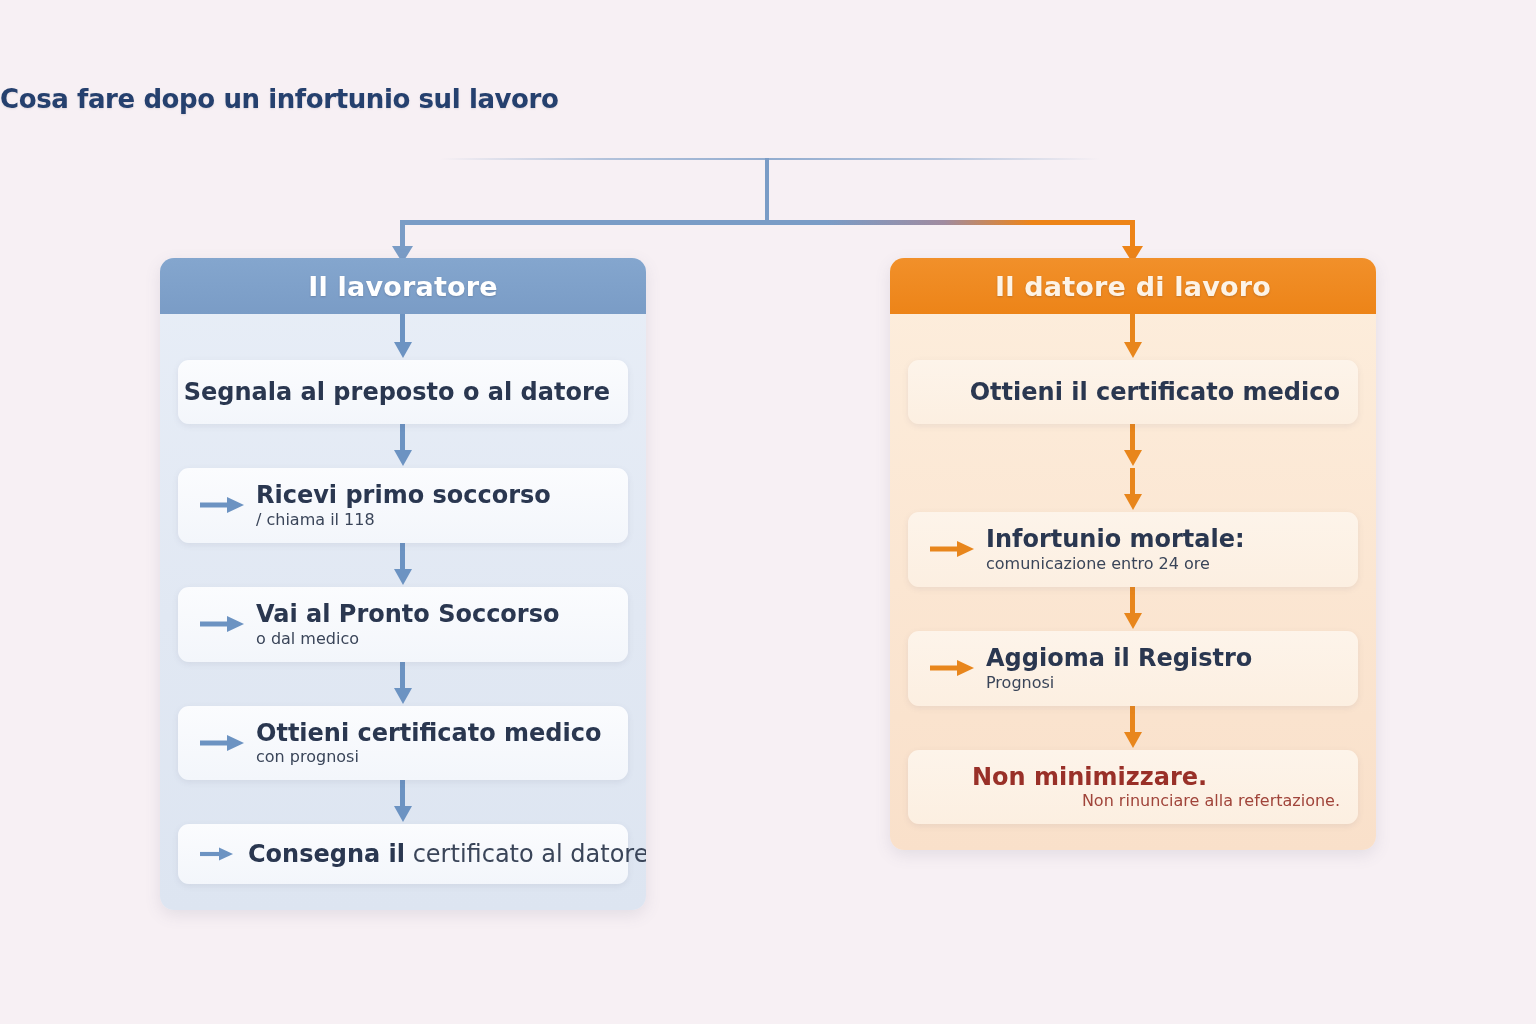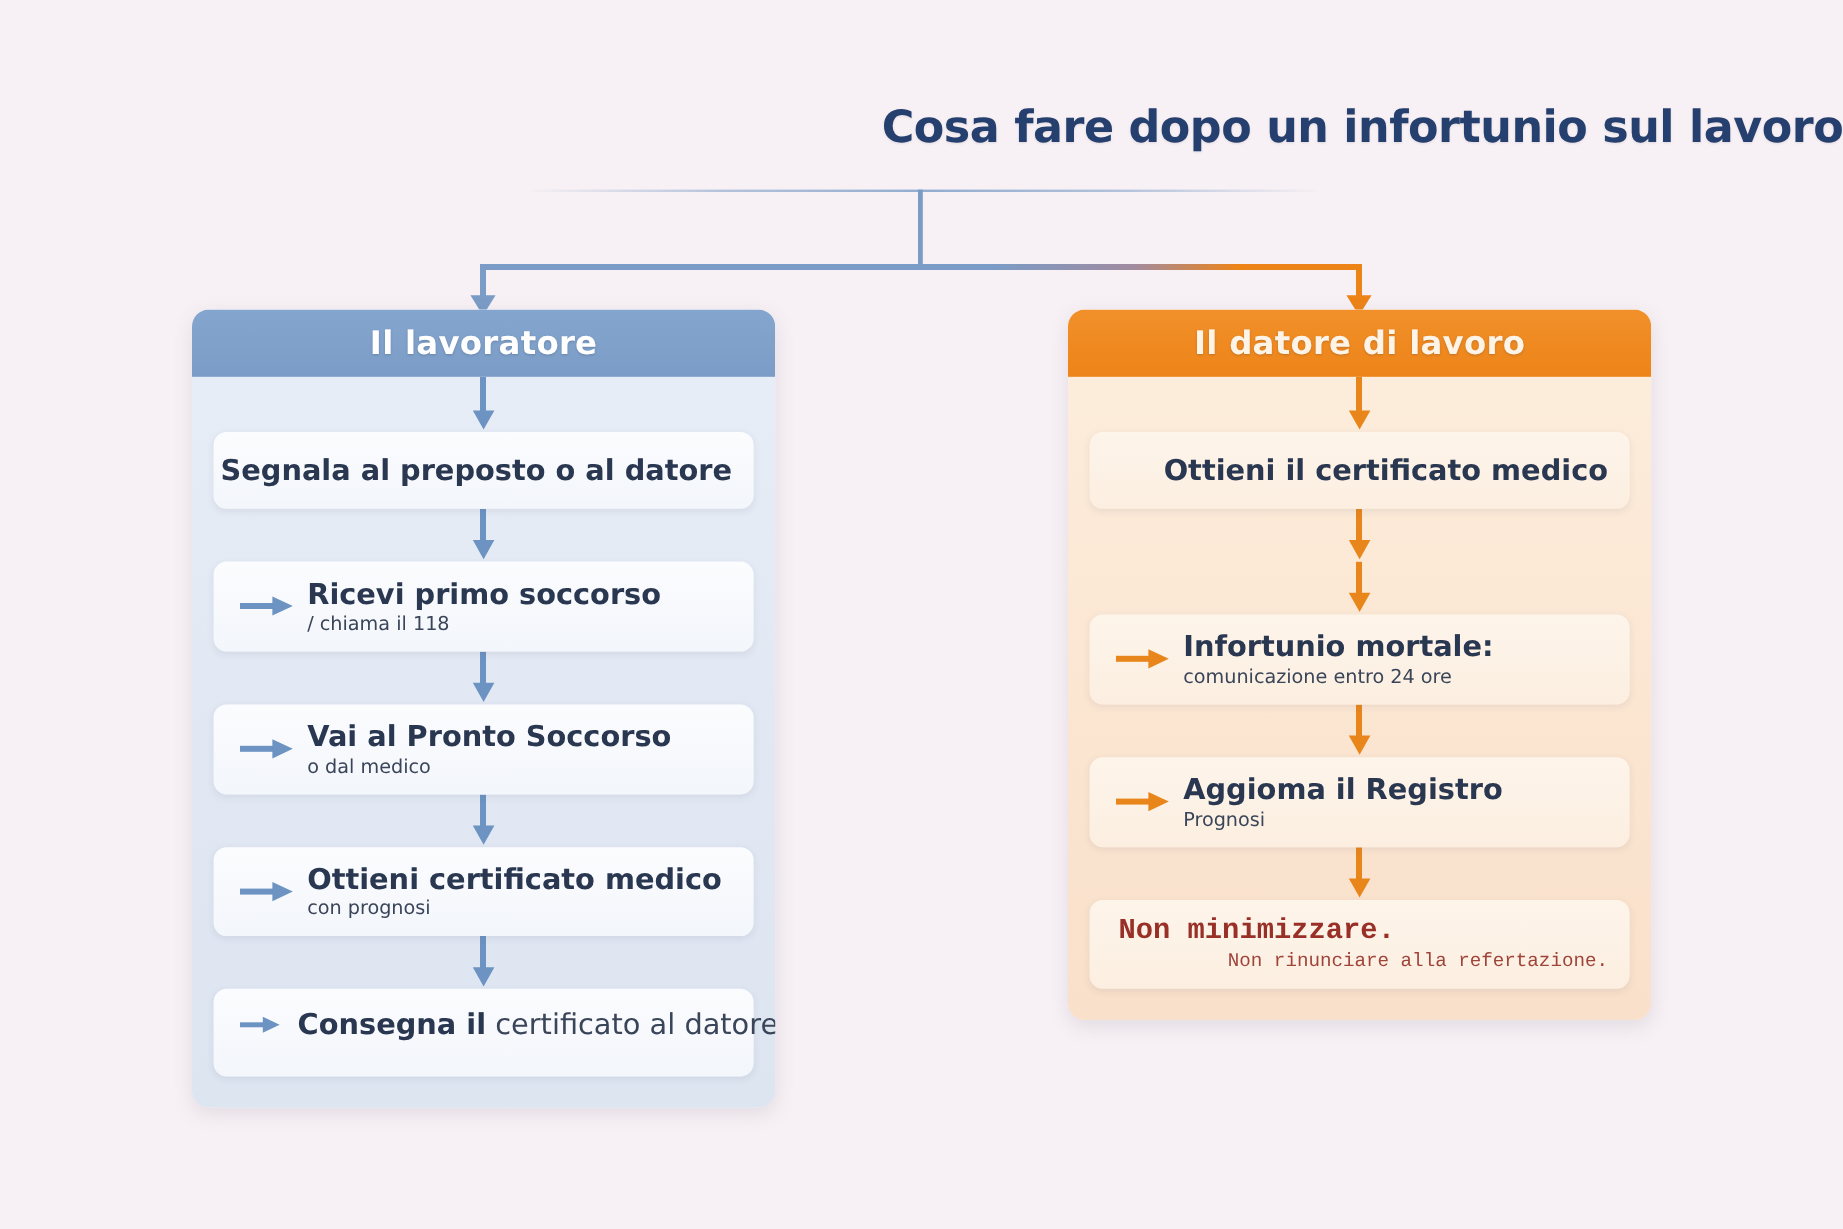--- a/index.html
+++ b/index.html
@@ -18,23 +18,23 @@
     position: absolute;
     inset: 0;
   }
 
   
   .title {
     position: absolute;
     top: 84px;
     left: 0;
     width: 1536px;
-    text-align: right;
+    text-align: left;
     font-family: "DejaVu Sans", sans-serif;
-    font-size: 37px;
+    font-size: 26px;
     font-weight: 700;
     letter-spacing: -0.4px;
     color: #25406e;
     white-space: nowrap;
     text-shadow: 0 1px 2px rgba(120,110,130,0.18);
   }
 
   
   .tree { position: absolute; top: 150px; left: 0; width: 1536px; height: 120px; }
 
@@ -233,21 +233,21 @@
         </div>
       </div>
 
       <div class="vconn">
         <svg width="22" height="44" viewBox="0 0 22 44">
             <rect x="8" y="0" width="5" height="28" fill="#6c93c2"></rect>
             <polygon points="2,26 20,26 11,42" fill="#6c93c2"></polygon>
           </svg>
       </div>
 
-      <div class="card card-left" style="padding-top:11px;padding-bottom:24px;">
+      <div class="card card-left" style="padding-top:11px;padding-bottom:11px;">
         <svg class="arrow-ico" viewBox="0 0 46 24" style="width:38px;">
             <rect x="0" y="9.5" width="26" height="5" fill="#6c93c2"></rect>
             <polygon points="23,4 40,12 23,20" fill="#6c93c2"></polygon>
           </svg>
         <div class="card-text">
           <div class="line1"><span>Consegna il</span><span class="inline-rest"> certificato al datore</span></div>
         </div>
       </div>
 
     </div>
@@ -314,21 +314,21 @@
         </div>
       </div>
 
       <div class="vconn">
         <svg width="22" height="44" viewBox="0 0 22 44">
             <rect x="8" y="0" width="5" height="28" fill="#e8861c"></rect>
             <polygon points="2,26 20,26 11,42" fill="#e8861c"></polygon>
           </svg>
       </div>
 
-      <div class="card card-right warn" style="padding-left:24px;font-family:Liberation Mono, monospace;">
+      <div class="card card-right warn" style="padding-left:64px;">
         <div class="card-text">
           <div class="line1">Non minimizzare.</div>
           <div class="line2">Non rinunciare alla refertazione.</div>
         </div>
       </div>
 
     </div>
   </div>
 
 </div>

